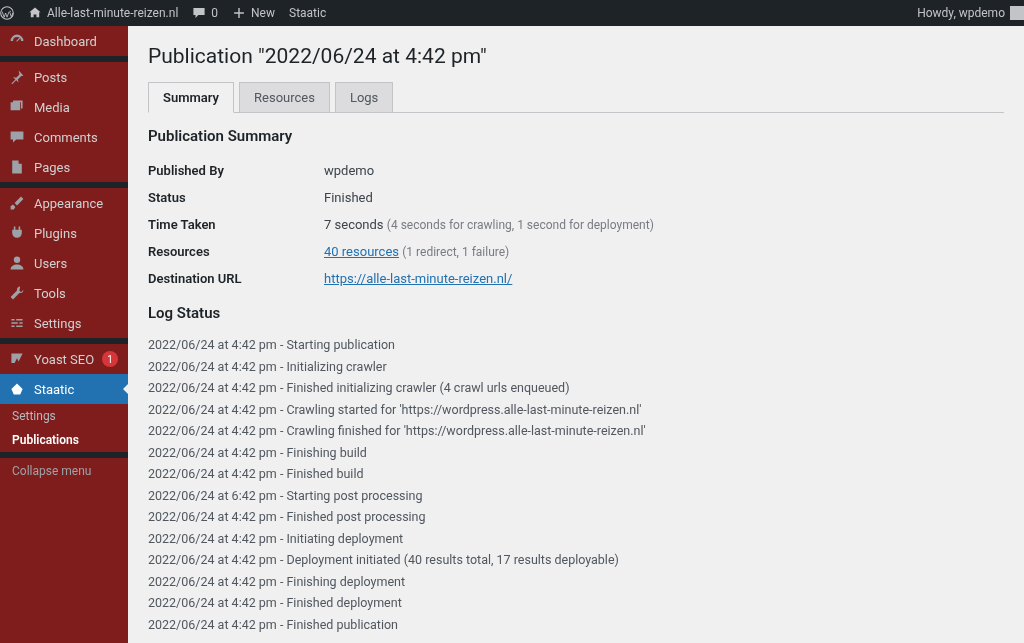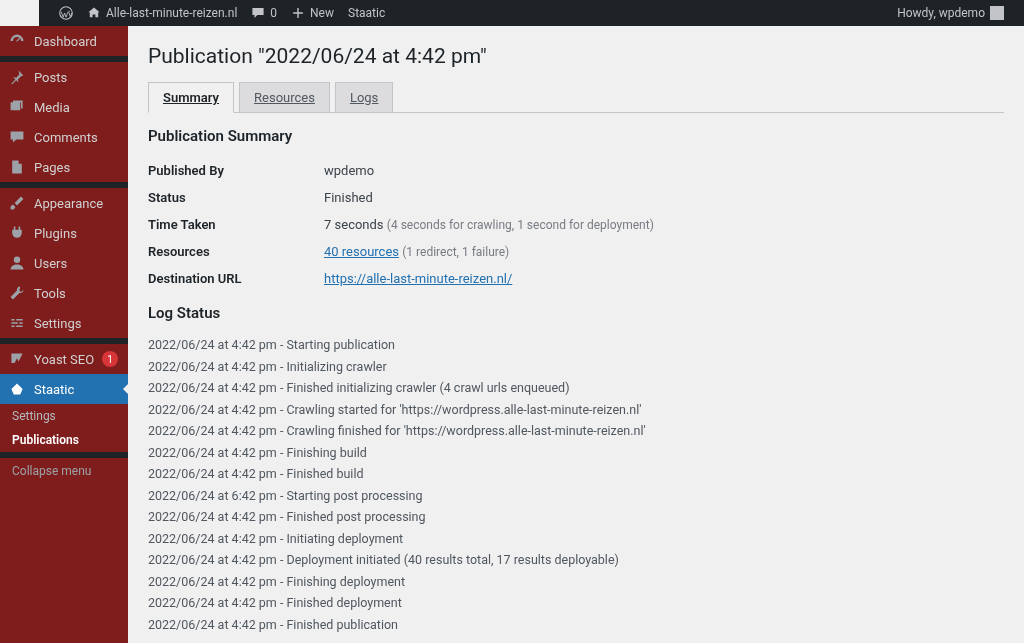--- a/index.html
+++ b/index.html
@@ -11,24 +11,23 @@
       width: 1024px;
       height: 643px;
       overflow: hidden;
     }
     .admin-bar {
       background: #1d2327;
       color: #c3c4c7;
       height: 26px;
       display: flex;
       align-items: center;
-      padding: 0 20px;
+      padding: 0 0;
       font-size: 12px;
       justify-content: space-between;
-      margin-left: 39px;
     }
     .admin-bar-left, .admin-bar-right {
       display: flex;
       align-items: center;
       gap: 14px;
     }
     .admin-bar-item {
       display: flex;
       align-items: center;
       gap: 5px;
@@ -135,21 +134,20 @@
     }
     .tab {
       background: #dcdcde;
       border: 1px solid #c3c4c7;
       border-bottom: none;
       padding: 7px 14px;
       margin-right: 5px;
       cursor: pointer;
       color: #50575e;
       font-size: 13px;
-      text-decoration: underline;
     }
     .tab.active {
       background: #f0f0f1;
       border-bottom: 1px solid #f0f0f1;
       margin-bottom: -1px;
       color: #1d2327;
       font-weight: 600;
     }
     h2.section-head {
       font-size: 15px;

